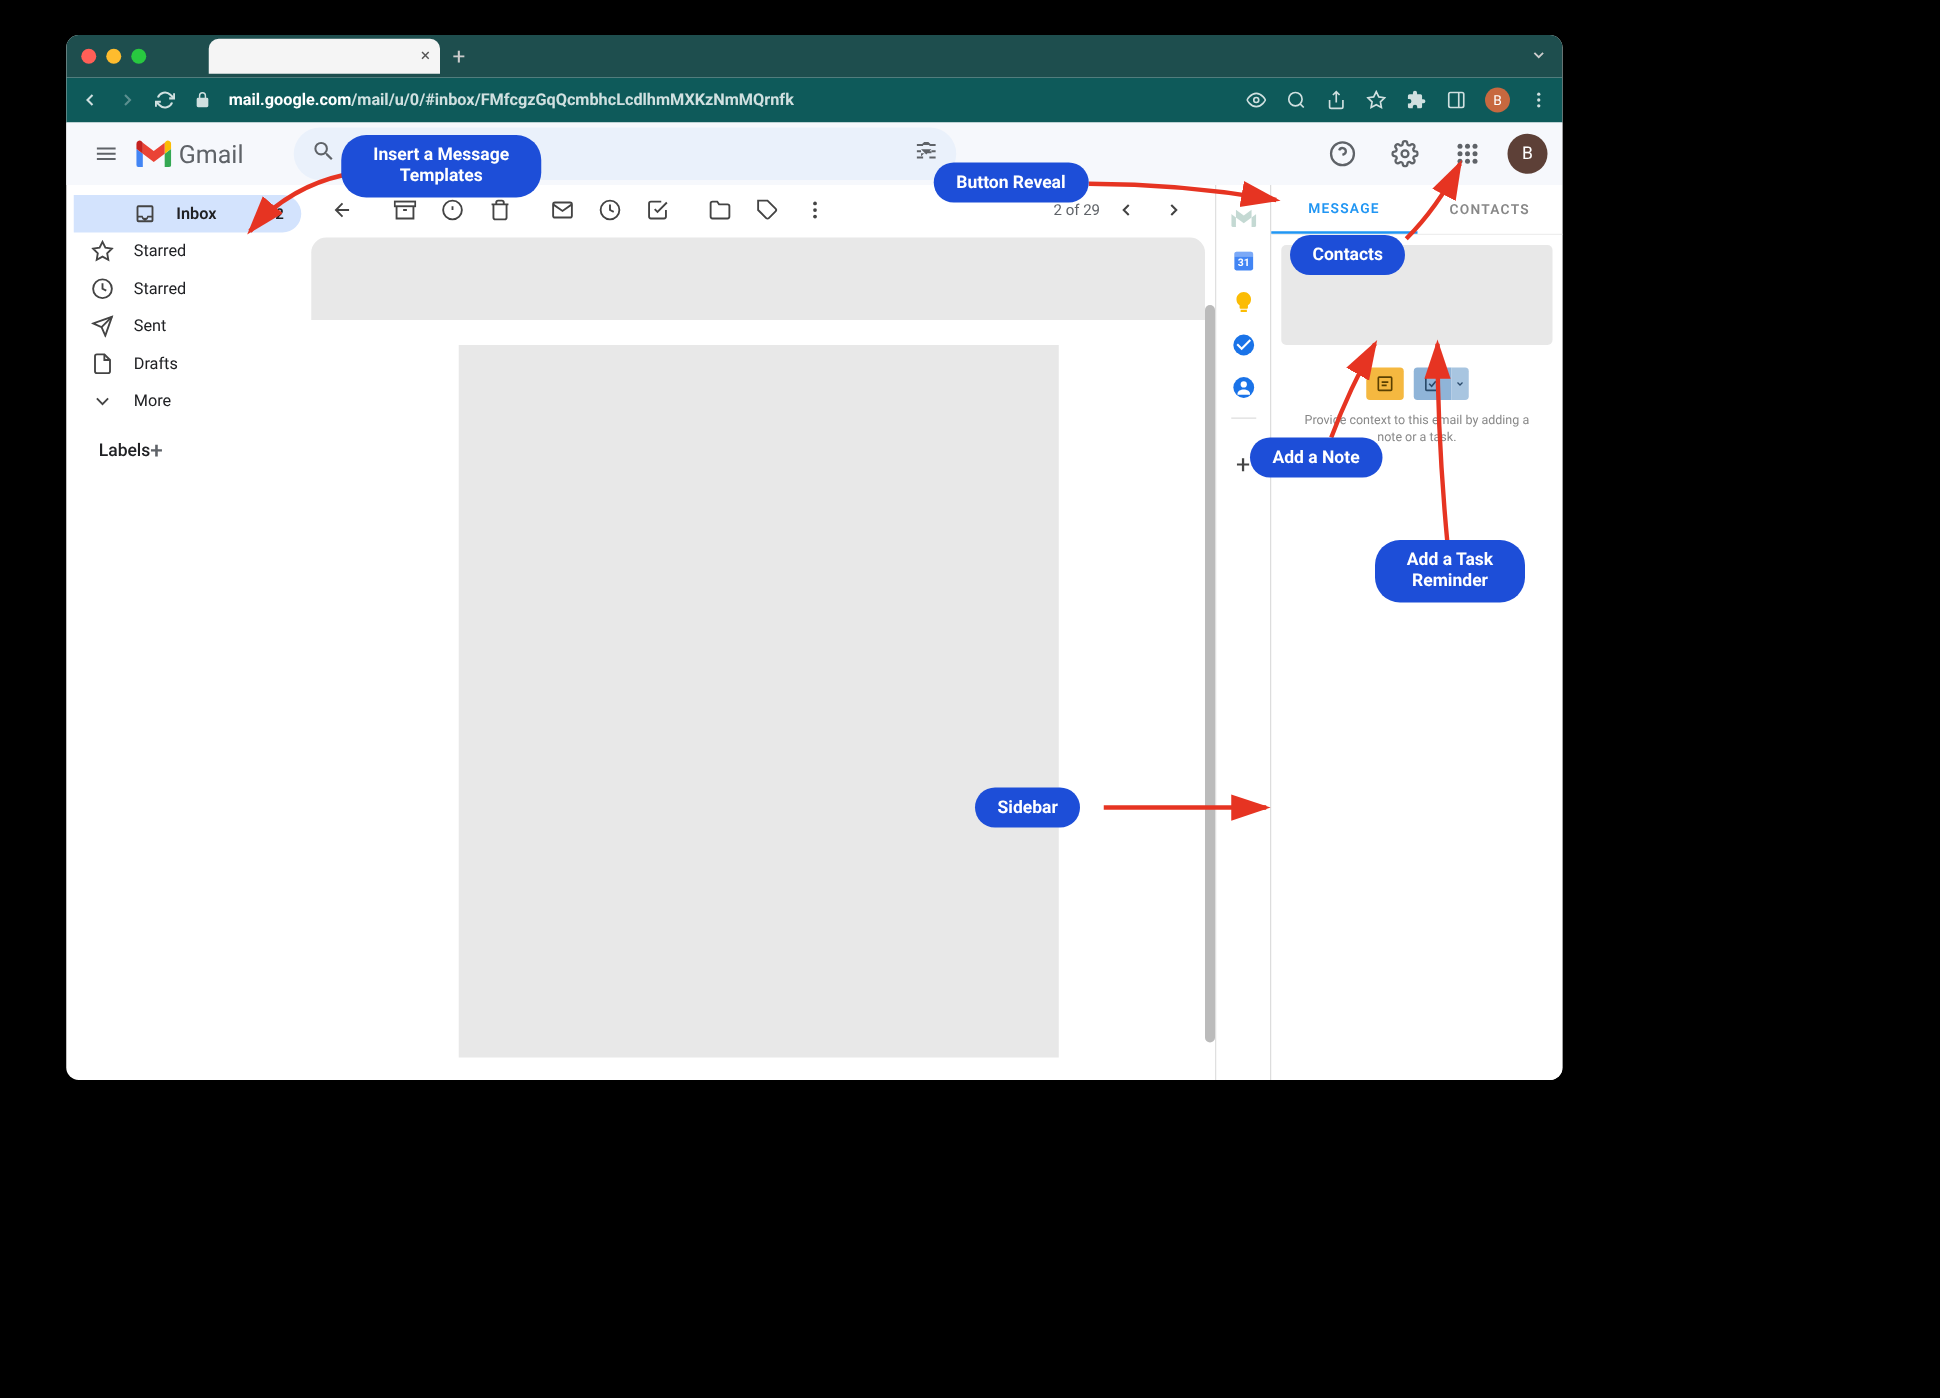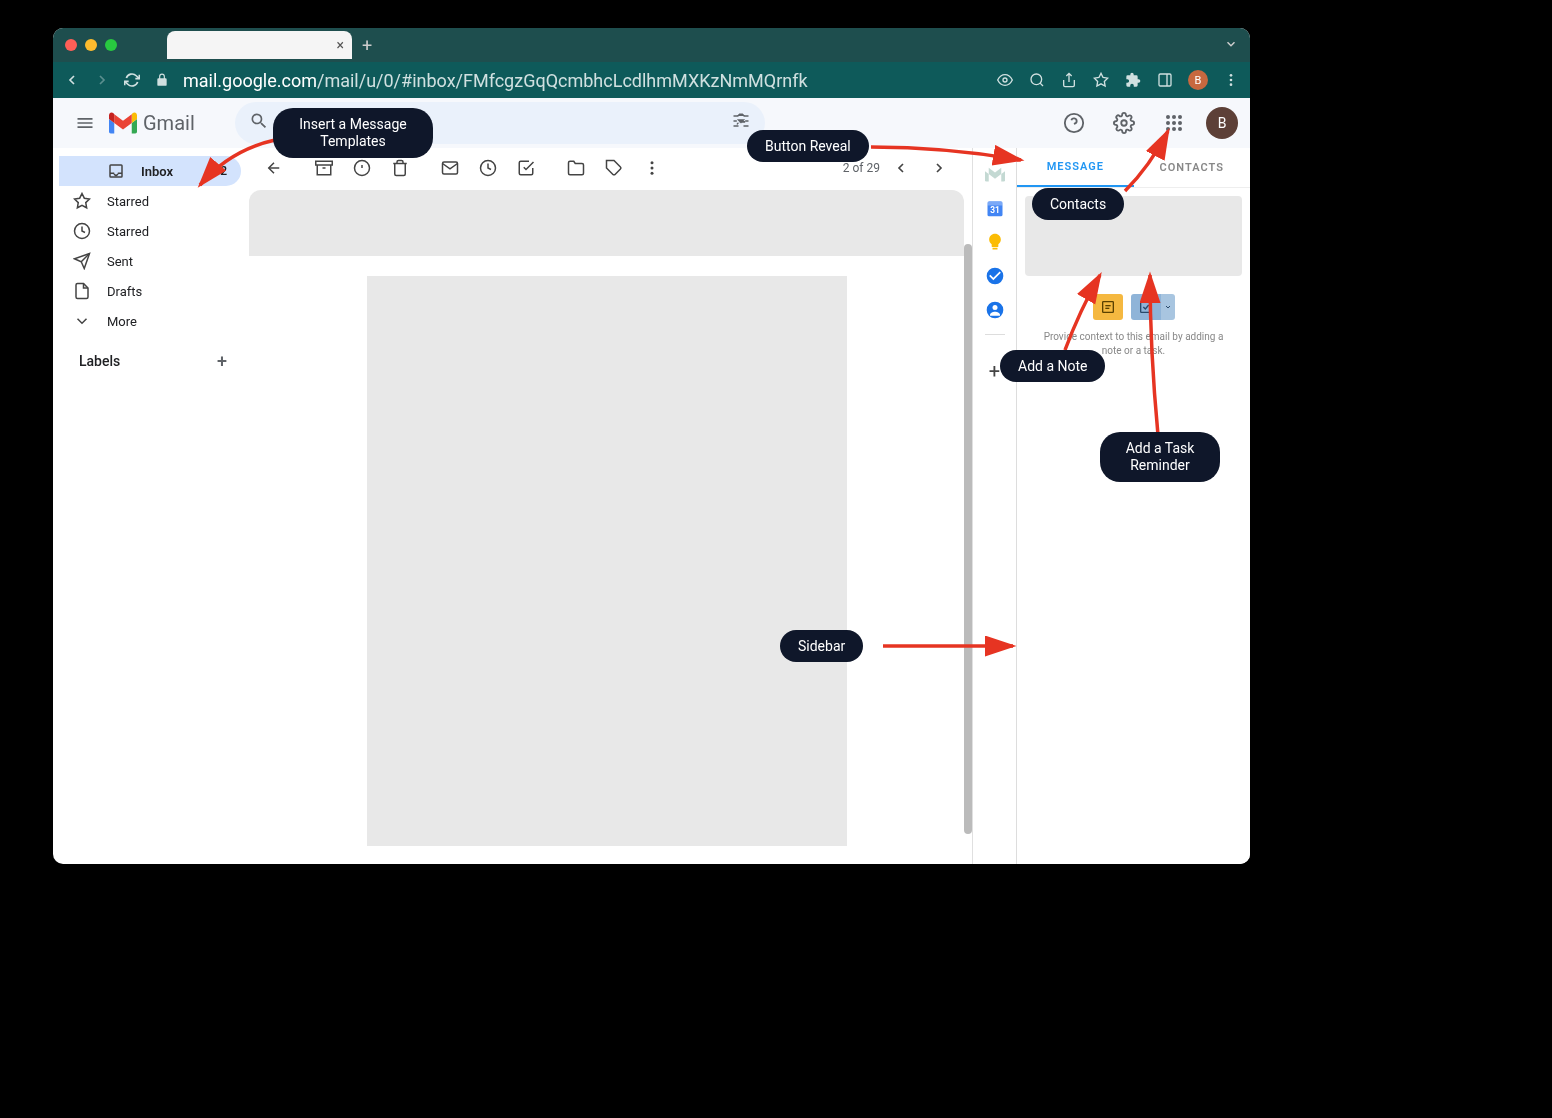--- a/index.html
+++ b/index.html
@@ -10,21 +10,21 @@
 .traffic-light { width: 12px; height: 12px; border-radius: 50%; }
 .tl-red { background: #ff5f57; }
 .tl-yellow { background: #febc2e; }
 .tl-green { background: #28c840; }
 .tab { margin-left: 50px; width: 185px; height: 28px; background: #f5f5f5; border-radius: 8px 8px 0 0; display: flex; align-items: center; padding: 0 10px; position: relative; }
 .tab-close { position: absolute; right: 8px; color: #555; font-size: 14px; cursor: pointer; }
 .new-tab { margin-left: 10px; color: #ccc; font-size: 18px; cursor: pointer; }
 .title-chevron { margin-left: auto; color: #ccc; }
 .url-bar { height: 36px; background: #0e5a5a; display: flex; align-items: center; padding: 0 10px; gap: 12px; color: #d0e0e0; }
 .url-icon { width: 18px; height: 18px; display: flex; align-items: center; justify-content: center; cursor: pointer; }
-.url-text { flex: 1; font-size: 18px; color: #d0e0e0; }
+.url-text { flex: 1; font-size: 13px; color: #d0e0e0; font-weight: bold; }
 .url-text .domain { color: #fff; }
 .url-right { display: flex; gap: 14px; align-items: center; }
 .url-avatar { width: 20px; height: 20px; border-radius: 50%; background: #c7683f; color: #fff; display: flex; align-items: center; justify-content: center; font-size: 11px; }
 .gmail-header { position: absolute; top: 70px; left: 0; right: 0; height: 50px; display: flex; align-items: center; padding: 0 12px; background: #f6f8fc; z-index: 5; }
 .menu-btn { width: 40px; height: 40px; display: flex; align-items: center; justify-content: center; cursor: pointer; border-radius: 50%; }
 .gmail-logo { display: flex; align-items: center; gap: 6px; margin-left: 4px; }
 .gmail-text { font-size: 20px; color: #5f6368; }
 .search-bar { margin-left: 40px; width: 530px; height: 42px; background: #eaf1fb; border-radius: 22px; display: flex; align-items: center; padding: 0 14px; }
 .search-icon { color: #5f6368; }
 .search-input { flex: 1; border: none; background: transparent; margin-left: 10px; font-size: 15px; outline: none; }
@@ -35,42 +35,42 @@
 .gmail-body { display: flex; width: 100%; margin-top: 50px; height: calc(100% - 50px); }
 .sidebar-left { width: 188px; padding: 8px 0px 8px 6px; }
 .compose-wrap { display: flex; align-items: center; margin-bottom: 12px; position: relative; }
 .compose-btn { height: 44px; background: #c2e7ff; border-radius: 14px; display: flex; align-items: center; padding: 0 18px; gap: 12px; cursor: pointer; font-size: 14px; color: #001d35; font-weight: 500; }
 .compose-expand { width: 32px; height: 44px; background: #9fd8b8; border-radius: 0 14px 14px 0; display: flex; align-items: center; justify-content: center; margin-left: -16px; cursor: pointer; color: #333; position: relative; z-index: -1; padding-left: 12px; }
 .nav-list { display: flex; flex-direction: column; }
 .nav-item { height: 30px; display: flex; align-items: center; padding: 0 14px; gap: 16px; cursor: pointer; border-radius: 0 16px 16px 0; font-size: 13px; color: #202124; }
 .nav-item.active { background: #d3e3fd; font-weight: 600; padding-left: 48px; }
 .nav-item .count { margin-left: auto; font-size: 12px; }
 .nav-icon { width: 18px; display: flex; justify-content: center; color: #444; }
-.labels-header { display: flex; align-items: center; justify-content: space-between; padding: 14px 14px 4px 20px; font-size: 14px; color: #202124; font-weight: 500; }
+.labels-header { display: flex; align-items: center; padding: 14px 14px 4px 20px; font-size: 14px; color: #202124; font-weight: 500; }
 .main-content { flex: 1; padding: 0 8px; overflow: hidden; }
 .toolbar { height: 40px; display: flex; align-items: center; gap: 4px; padding: 0 8px; }
 .tb-btn { width: 34px; height: 34px; display: flex; align-items: center; justify-content: center; cursor: pointer; border-radius: 50%; color: #444; }
 .tb-spacer { width: 8px; }
 .tb-right { margin-left: auto; display: flex; align-items: center; gap: 4px; font-size: 12px; color: #5f6368; text-align: right; }
 .email-header-block { height: 66px; background: #e8e8e8; border-radius: 12px 12px 0 0; margin-top: 2px; }
 .email-body-block { width: 480px; height: 570px; background: #e8e8e8; margin: 20px auto 0; }
 .sidebar-right-icons { width: 44px; border-left: 1px solid #e0e0e0; display: flex; flex-direction: column; align-items: center; padding-top: 16px; gap: 14px; position: relative; }
 .side-icon { width: 20px; height: 20px; cursor: pointer; display: flex; align-items: center; justify-content: center; }
 .side-plus { margin-top: 12px; color: #444; font-size: 20px; }
 .extension-panel { width: 234px; background: #fff; border-left: 1px solid #ddd; display: flex; flex-direction: column; position: relative; }
 .ext-tabs { height: 40px; display: flex; border-bottom: 1px solid #eee; }
 .ext-tab { flex: 1; display: flex; align-items: center; justify-content: center; font-size: 11px; letter-spacing: 1px; font-weight: 600; color: #888; cursor: pointer; }
 .ext-tab.active { color: #2196f3; border-bottom: 2px solid #2196f3; }
 .ext-preview { margin: 8px; height: 80px; background: #e8e8e8; border-radius: 4px; }
 .ext-actions { display: flex; justify-content: center; gap: 8px; margin: 10px 0; }
 .ext-action-note { width: 30px; height: 26px; background: #f5b840; border-radius: 3px; display: flex; align-items: center; justify-content: center; cursor: pointer; }
 .ext-action-task { width: 30px; height: 26px; background: #8fb4d8; border-radius: 3px 0 0 3px; display: flex; align-items: center; justify-content: center; cursor: pointer; }
 .ext-action-task-drop { width: 14px; height: 26px; background: #a8c5e0; border-radius: 0 3px 3px 0; display: flex; align-items: center; justify-content: center; cursor: pointer; font-size: 10px; }
 .ext-hint { font-size: 10px; color: #888; text-align: center; padding: 0 16px; line-height: 1.4; }
-.annotation { position: absolute; background: #0f172a; color: #fff; padding: 8px 18px; border-radius: 20px; font-size: 14px; font-weight: 400; z-index: 100; white-space: nowrap; text-align: center; }
+.annotation { position: absolute; background: #1d4ed8; color: #fff; padding: 8px 18px; border-radius: 20px; font-size: 14px; font-weight: 700; z-index: 100; white-space: nowrap; text-align: center; }
 .annotation.multiline { white-space: normal; line-height: 1.2; }
 .arrow { position: absolute; z-index: 99; }
 svg.arrow-svg { overflow: visible; }
 .scrollbar-thumb { position: absolute; right: 0; top: 96px; width: 8px; height: 590px; background: #bbb; border-radius: 4px; }
 </style>
 </head>
 <body>
 
 <div class="browser-window">
 

